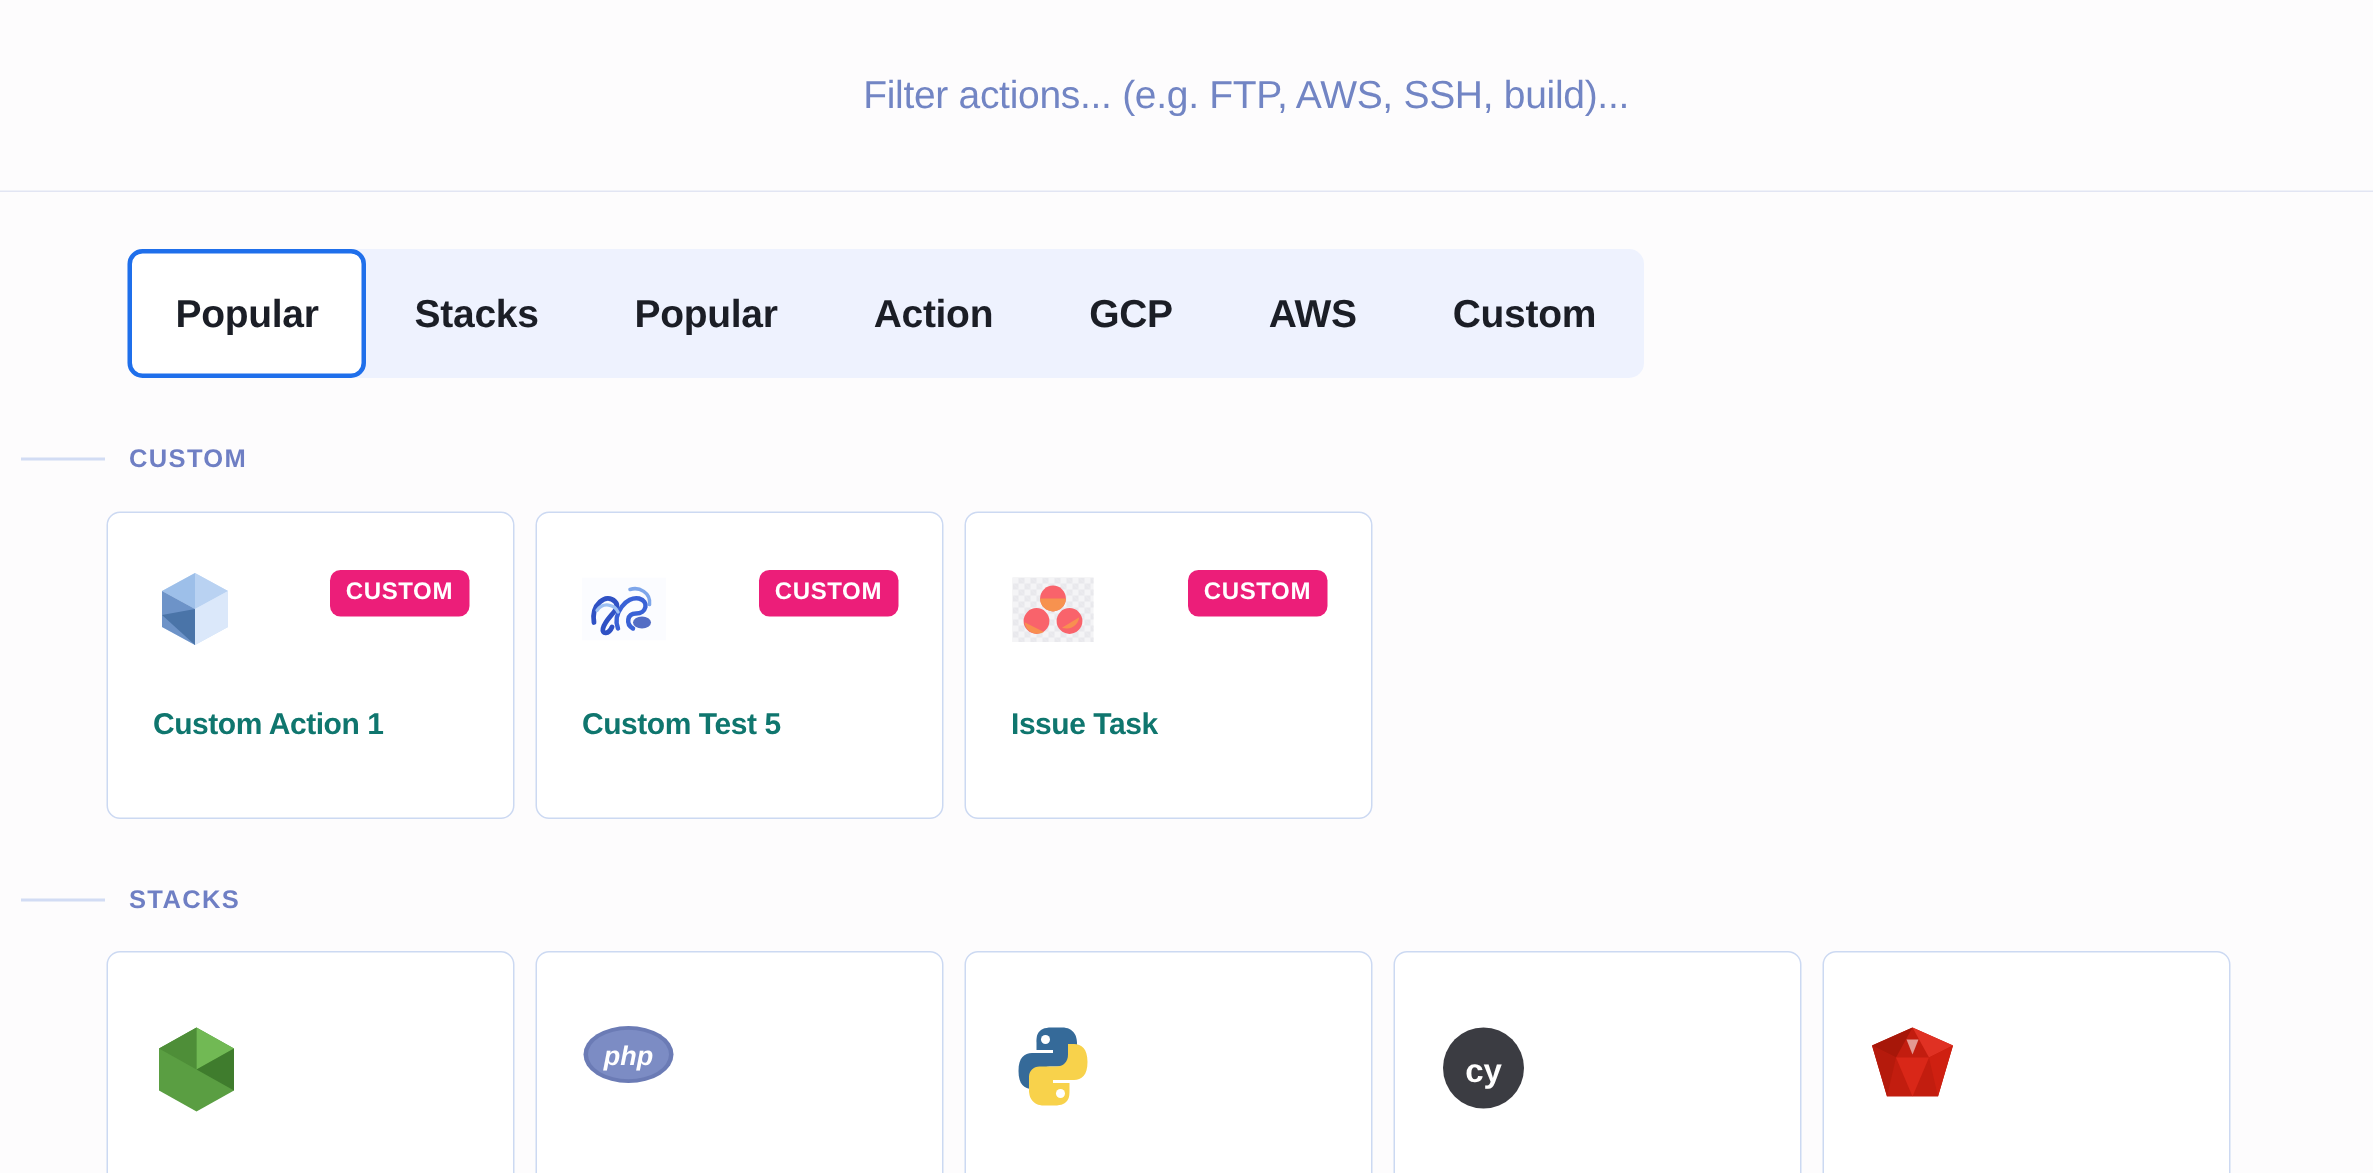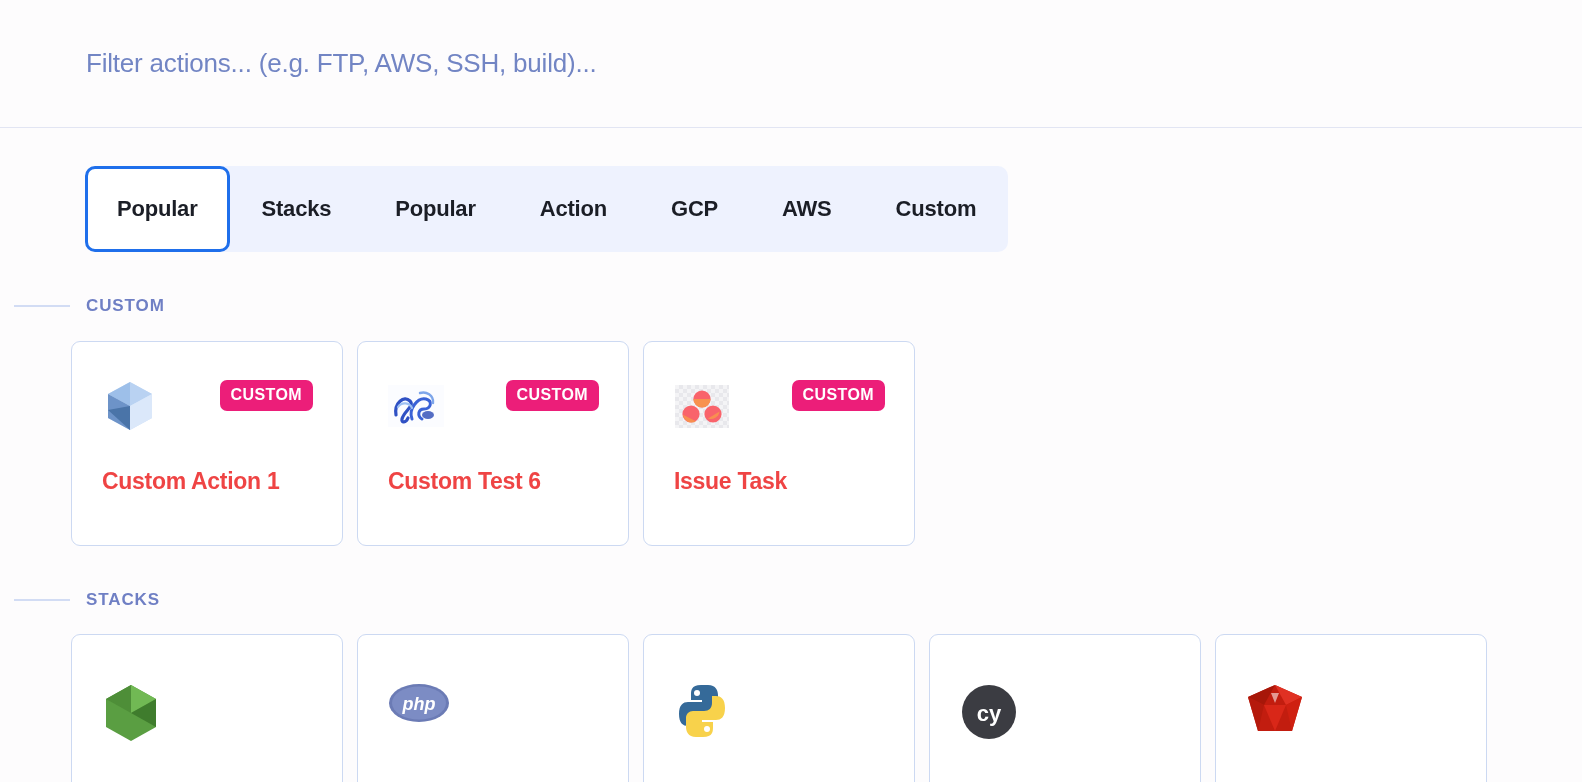--- a/index.html
+++ b/index.html
@@ -30,20 +30,21 @@
   .search-input {
     border: none;
     outline: none;
     background: transparent;
     font-family: "Liberation Sans", sans-serif;
     font-size: 26px;
     letter-spacing: -0.2px;
     color: #3c4a7d;
     width: 1000px;
     padding: 0;
+    text-align: right;
   }
   .search-input::placeholder {
     color: #7285c4;
     opacity: 1;
   }
 
   
   .tabs-wrap {
     padding: 38px 0 0 85px;
   }
@@ -53,21 +54,21 @@
     align-items: stretch;
     background: #eef2fe;
     border-radius: 10px;
     height: 86px;
   }
 
   .tab {
     display: flex;
     align-items: center;
     justify-content: center;
-    font-size: 22px;
+    font-size: 26px;
     font-weight: bold;
     color: #1b1e26;
     padding: 0 29px;
     cursor: pointer;
     white-space: nowrap;
     letter-spacing: -0.2px;
     border: 3px solid transparent;
     border-radius: 10px;
     background: transparent;
     font-family: "Liberation Sans", sans-serif;
@@ -145,23 +146,23 @@
     letter-spacing: 0.4px;
     padding: 7px 11px 8px;
     border-radius: 7px;
     line-height: 1;
   }
 
   .card-title {
     position: absolute;
     left: 30px;
     bottom: 50px;
-    font-size: 23px;
+    font-size: 20px;
     font-weight: bold;
-    color: #ef4444;
+    color: #0f766e;
     letter-spacing: -0.3px;
   }
 
   
   .checker {
     background-color: #f4f4f6;
     background-image:
       linear-gradient(45deg, #e8e8ec 25%, transparent 25%, transparent 75%, #e8e8ec 75%),
       linear-gradient(45deg, #e8e8ec 25%, transparent 25%, transparent 75%, #e8e8ec 75%);
     background-size: 8px 8px;
@@ -237,21 +238,21 @@
           <svg width="56" height="42" viewBox="0 0 56 42">
         <rect width="56" height="42" fill="#fbfcff"></rect>
         <path d="M8 30 C6 18, 16 10, 22 16 C27 21, 16 26, 14 34 C13 38, 18 38, 20 33" stroke="#2f51c4" stroke-width="3.2" fill="none" stroke-linecap="round"></path>
         <path d="M24 34 C20 24, 30 12, 38 14 C45 16, 43 24, 36 24 C30 24, 29 31, 34 34" stroke="#3a62d6" stroke-width="3" fill="none" stroke-linecap="round"></path>
         <path d="M32 8 C38 6, 46 10, 45 18" stroke="#7ea6ea" stroke-width="2.4" fill="none" stroke-linecap="round"></path>
         <path d="M10 22 C14 16, 22 18, 24 23" stroke="#9dc0f2" stroke-width="2.2" fill="none" stroke-linecap="round"></path>
         <ellipse cx="40" cy="30" rx="6" ry="4" fill="#2b48b5" opacity="0.8"></ellipse>
       </svg>
         </div>
         <div class="badge">CUSTOM</div>
-        <div class="card-title">Custom Test 6</div>
+        <div class="card-title">Custom Test 5</div>
       </div>
       <div class="card">
         <div class="card-icon">
           <div class="checker" style="width:54px;height:43px;position:relative;">
         <svg width="54" height="43" viewBox="0 0 54 43" style="position:absolute;left:0;top:0;">
           <circle cx="27" cy="14" r="8.6" fill="#f9636b"></circle>
           <circle cx="16" cy="29" r="8.6" fill="#f9636b"></circle>
           <circle cx="38" cy="29" r="8.6" fill="#f9636b"></circle>
           <path d="M18.4 14 a8.6 8.6 0 0 0 17.2 0 z" fill="#f79a4a" opacity="0.85"></path>
           <path d="M8 29.8 a8.6 8.6 0 0 0 13 6.5 z" fill="#f79a4a" opacity="0.8"></path>

